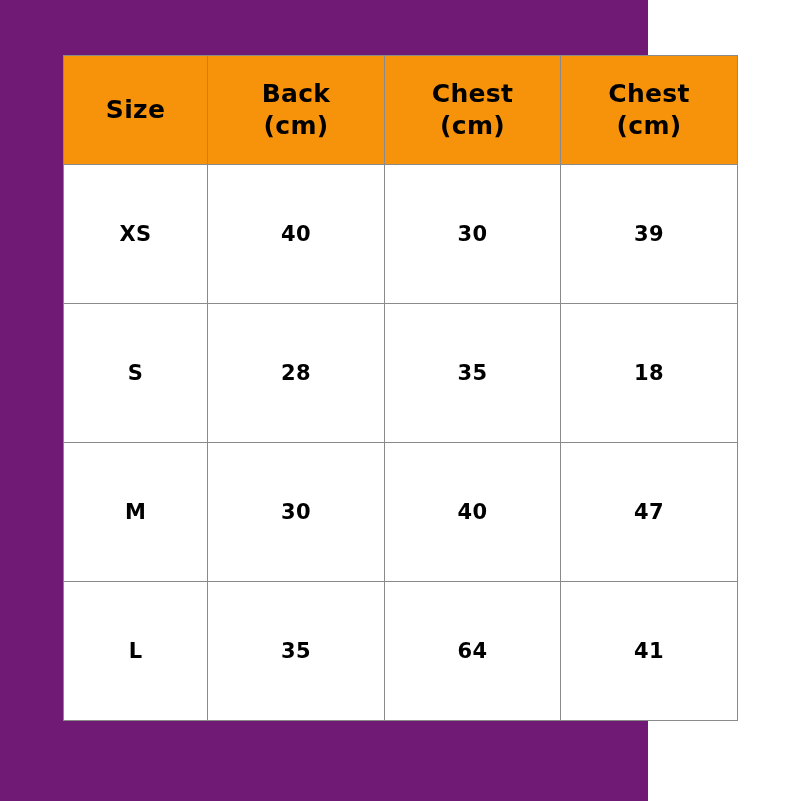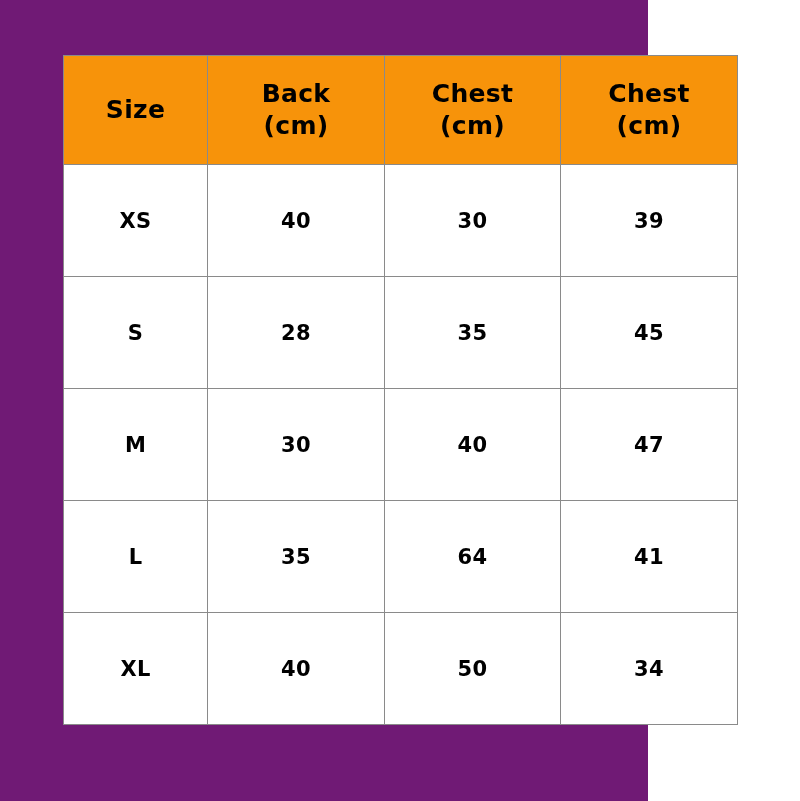--- a/index.html
+++ b/index.html
@@ -95,36 +95,30 @@
         <tr>
           <td>XS</td>
           <td>40</td>
           <td>30</td>
           <td>39</td>
         </tr>
         <tr>
           <td>S</td>
           <td>28</td>
           <td>35</td>
-          <td>45</td>
+          <td>18</td>
         </tr>
         <tr>
           <td>M</td>
           <td>30</td>
           <td>40</td>
           <td>47</td>
         </tr>
         <tr>
           <td>L</td>
           <td>35</td>
           <td>64</td>
           <td>41</td>
         </tr>
-        <tr>
-          <td>XL</td>
-          <td>40</td>
-          <td>50</td>
-          <td>34</td>
-        </tr>
       </tbody>
     </table>
   </div>
 </div>
 
 </body></html>

